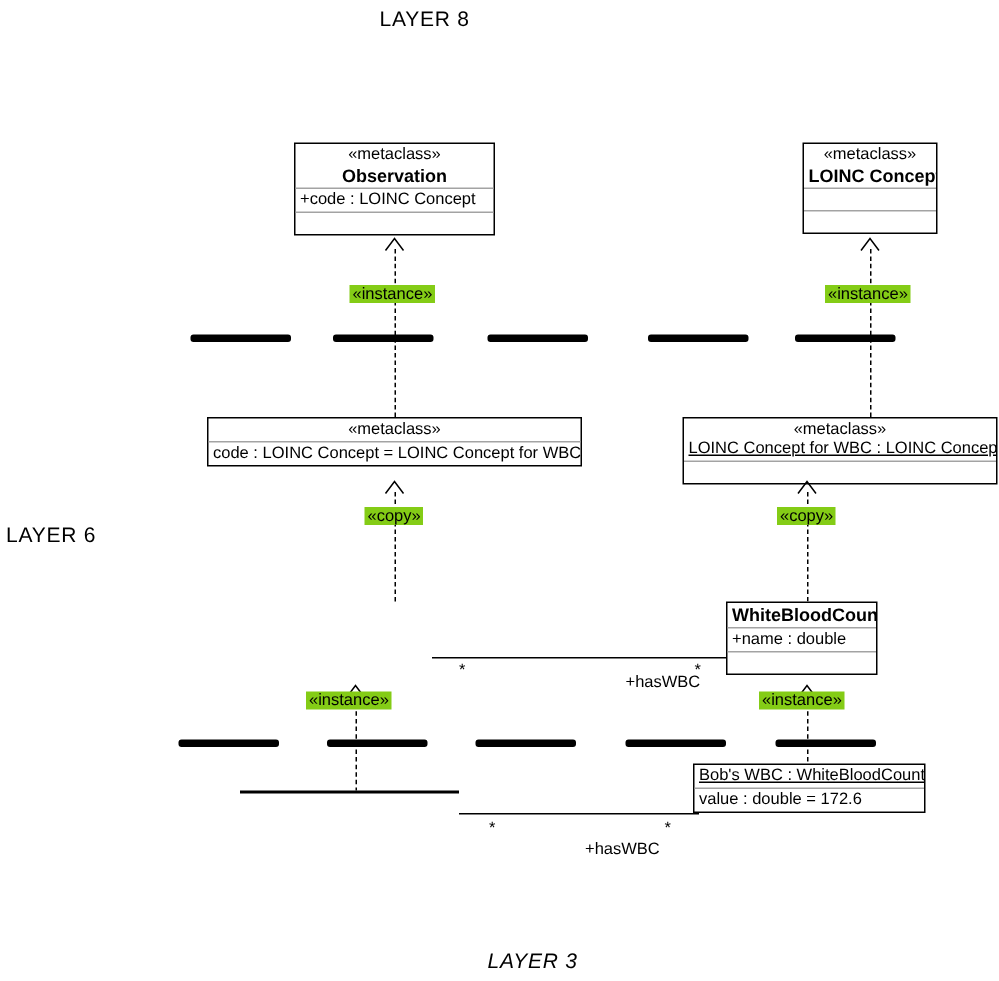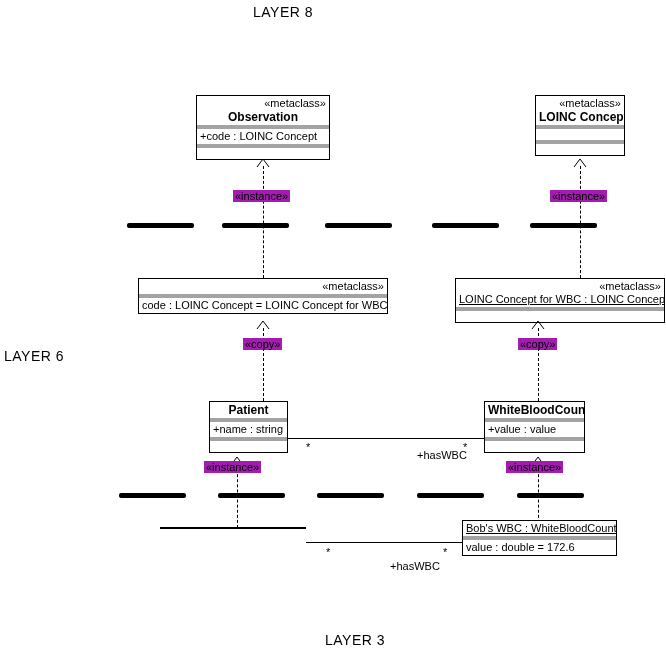--- a/index.html
+++ b/index.html
@@ -35,29 +35,29 @@
   }
   .umlbox .compartment {
     box-sizing: border-box;
     padding: 1px 3px;
     font-size: 11px;
     line-height: 13px;
     white-space: nowrap;
     overflow: hidden;
   }
   .umlbox .compartment + .compartment {
-    border-top: 4px solid #a3a3a3;
+    border-top: 1px solid #a3a3a3;
   }
   .head {
     text-align: center;
   }
   .stereotype {
     font-size: 11px;
     line-height: 13px;
-    text-align: right;
+    text-align: center;
   }
   .cname {
     font-weight: bold;
     font-size: 12px;
     line-height: 14px;
     text-align: center;
   }
   .iname {
     font-size: 11px;
     line-height: 13px;
@@ -79,21 +79,21 @@
   .arrowup {
     position: absolute;
     width: 0;
     height: 0;
   }
   .arrowup svg { display: block; }
   .conn-label {
     position: absolute;
     font-size: 11px;
     line-height: 12px;
-    background: #a21caf;
+    background: #84cc16;
     padding: 0 2px;
     white-space: nowrap;
   }
   
   .sepdash {
     position: absolute;
     height: 5px;
     background: #000;
     border-radius: 2px;
   }
@@ -117,21 +117,21 @@
     white-space: nowrap;
   }
 </style>
 </head>
 <body>
 
 <div id="canvas">
 
   <div class="layer-label" style="left:253px; top:4px;">LAYER 8</div>
   <div class="layer-label" style="left:4px; top:348px;">LAYER 6</div>
-  <div class="layer-label" style="left:325px; top:632px;">LAYER 3</div>
+  <div class="layer-label" style="left:325px; top:632px;font-style:italic;">LAYER 3</div>
 
   <div class="umlbox" style="left:196px; top:95px; width:134px;">
     <div class="compartment head">
       <div class="stereotype">«metaclass»</div>
       <div class="cname">Observation</div>
     </div>
     <div class="compartment attrs">+code : LOINC Concept</div>
     <div class="compartment empty"></div>
   </div>
 
@@ -195,33 +195,26 @@
     </svg>
   </div>
   <div class="dashline" style="left:538px; top:328px; height:73px;"></div>
   <div class="conn-label" style="left:518px; top:338px;">«copy»</div>
 
   <div class="assoc" style="left:288px; top:438px; width:200px;"></div>
   <div class="assoc-label" style="left:417px; top:401px;">+hasWBC</div>
   <div class="mult" style="left:306px; top:441px;">*</div>
   <div class="mult" style="left:463px; top:441px;">*</div>
 
-  <div class="umlbox" style="left:209px; top:401px; width:79px;">
-    <div class="compartment head">
-      <div class="cname">Patient</div>
-    </div>
-    <div class="compartment attrs">+name : string</div>
-    <div class="compartment empty"></div>
-  </div>
 
   <div class="umlbox" style="left:484px; top:401px; width:101px;">
     <div class="compartment head">
       <div class="cname">WhiteBloodCount</div>
     </div>
-    <div class="compartment attrs">+value : value</div>
+    <div class="compartment attrs">+name : double</div>
     <div class="compartment empty"></div>
   </div>
 
   <div class="arrowup" style="left:230px; top:456px;">
     <svg width="14" height="10" viewBox="0 0 14 10">
       <polyline points="1,9 7,1 13,9" fill="none" stroke="#000" stroke-width="1"></polyline>
     </svg>
   </div>
   <div class="dashline" style="left:237px; top:464px; height:64px;"></div>
   <div class="conn-label" style="left:204px; top:461px;">«instance»</div>
@@ -241,20 +234,20 @@
   <div class="sepdash" style="left:517px; top:493px; width:67px;"></div>
 
   <div class="assoc" style="left:306px; top:542px; width:160px;"></div>
   <div class="assoc-label" style="left:390px; top:512px;">+hasWBC</div>
   <div class="mult" style="left:326px; top:546px;">*</div>
   <div class="mult" style="left:443px; top:546px;">*</div>
 
   <div class="umlbox" style="left:160px; top:527px; width:146px;">
   </div>
 
-  <div class="umlbox" style="left:462px; top:520px; width:155px;">
+  <div class="umlbox" style="left:462px; top:509px; width:155px;">
     <div class="compartment head">
       <div class="iname">Bob's WBC : WhiteBloodCount</div>
     </div>
     <div class="compartment attrs">value : double = 172.6</div>
   </div>
 
 </div>
 
 </body></html>

